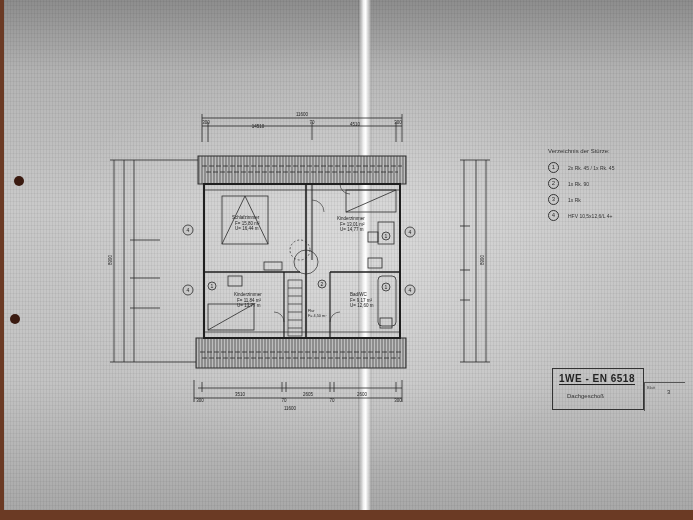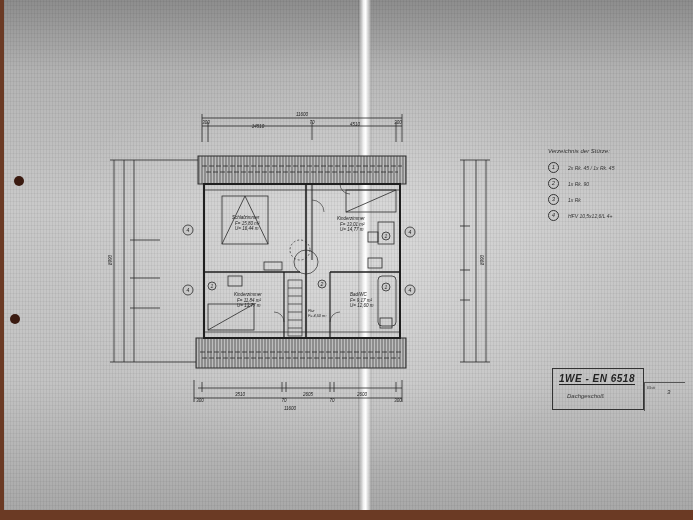--- a/index.html
+++ b/index.html
@@ -1,17 +1,17 @@
 <!DOCTYPE html>
 <html><head>
 <meta charset="utf-8">
 <style>
   html,body{margin:0;padding:0;}
   body{width:693px;height:520px;overflow:hidden;background:#6b3a24;font-family:"Liberation Sans",sans-serif;}
-  .stage{position:relative;width:693px;height:520px;font-style:italic;}
+  .stage{position:relative;width:693px;height:520px;}
   .sheet{position:absolute;left:4px;top:0;width:689px;height:510px;
     background:
       radial-gradient(ellipse at 50% 50%, rgba(255,255,255,0.35) 0%, rgba(255,255,255,0) 60%),
       linear-gradient(180deg,#8d8d8d 0%,#b3b3b3 14%,#c9c9c9 40%,#c3c3c3 75%,#a9a9a9 100%);
   }
   .sheet::before{content:"";position:absolute;inset:0;
     background:
       repeating-linear-gradient(90deg,rgba(0,0,0,0.05) 0 1px,transparent 1px 3px),
       repeating-linear-gradient(0deg,rgba(0,0,0,0.04) 0 1px,transparent 1px 4px);}
   .fold{position:absolute;left:358px;top:0;width:14px;height:510px;

